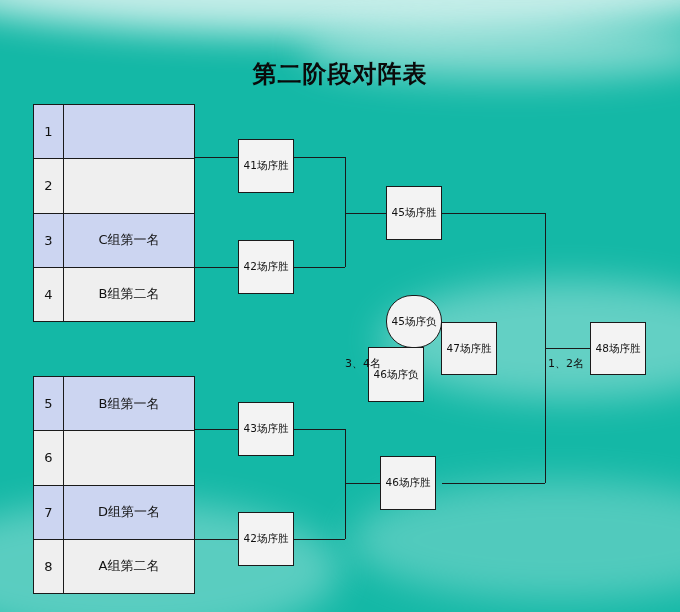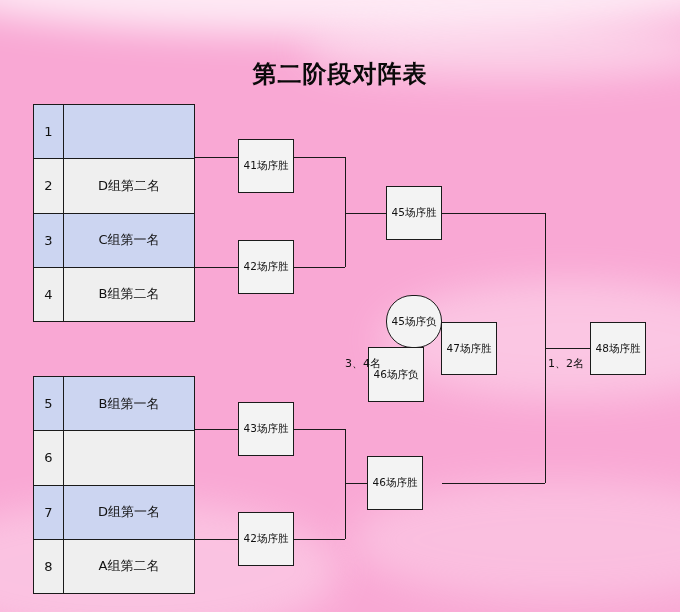--- a/index.html
+++ b/index.html
@@ -4,21 +4,21 @@
 <style>
   html, body { margin: 0; padding: 0; }
   body {
     width: 680px; height: 612px;
     font-family: "DejaVu Sans", "Liberation Sans", sans-serif;
     background: #ffffff;
   }
   .stage {
     position: relative;
     width: 680px; height: 612px;
-    background: #f9a8d4;
+    background: #14b8a6;
     overflow: hidden;
   }
   
   .cloud {
     position: absolute;
     background: rgba(255,255,255,0.75);
     border-radius: 50%;
     filter: blur(18px);
     z-index: 0;
     pointer-events: none;
@@ -108,21 +108,20 @@
   <div class="layer">
 
     <h1 class="title">第二阶段对阵表</h1>
 
     <div class="seed-table" style="left:33px; top:104px;">
       <div class="seed-row hl">
         <div class="cell num">1</div>
       </div>
       <div class="seed-row">
         <div class="cell num">2</div>
-        <div class="cell name">D组第二名</div>
       </div>
       <div class="seed-row hl">
         <div class="cell num">3</div>
         <div class="cell name">C组第一名</div>
       </div>
       <div class="seed-row">
         <div class="cell num">4</div>
         <div class="cell name">B组第二名</div>
       </div>
     </div>
@@ -163,21 +162,21 @@
     <div class="hline" style="left:442px; top:483px; width:103px;"></div>
     <div class="vline" style="left:545px; top:213px; height:270px;"></div>
     <div class="hline" style="left:545px; top:348px; width:45px;"></div>
 
     <div class="mbox" style="left:238px; top:139px;">41场序胜</div>
     <div class="mbox" style="left:238px; top:240px;">42场序胜</div>
     <div class="mbox" style="left:238px; top:402px;">43场序胜</div>
     <div class="mbox" style="left:238px; top:512px;">42场序胜</div>
 
     <div class="mbox" style="left:386px; top:186px;">45场序胜</div>
-    <div class="mbox" style="left:367px; top:456px;">46场序胜</div>
+    <div class="mbox" style="left:380px; top:456px;">46场序胜</div>
 
     <div class="mbox" style="left:386px; top:295px; height:53px;border-radius:26px;">45场序负</div>
     <div class="mbox" style="left:368px; top:347px; height:55px;">46场序负</div>
     <div class="mbox" style="left:441px; top:322px; height:53px;">47场序胜</div>
 
     <div class="mbox" style="left:590px; top:322px; height:53px;">48场序胜</div>
 
     <div class="rank-label" style="left:345px; top:356px;">3、4名</div>
     <div class="rank-label" style="left:548px; top:356px;">1、2名</div>
 

